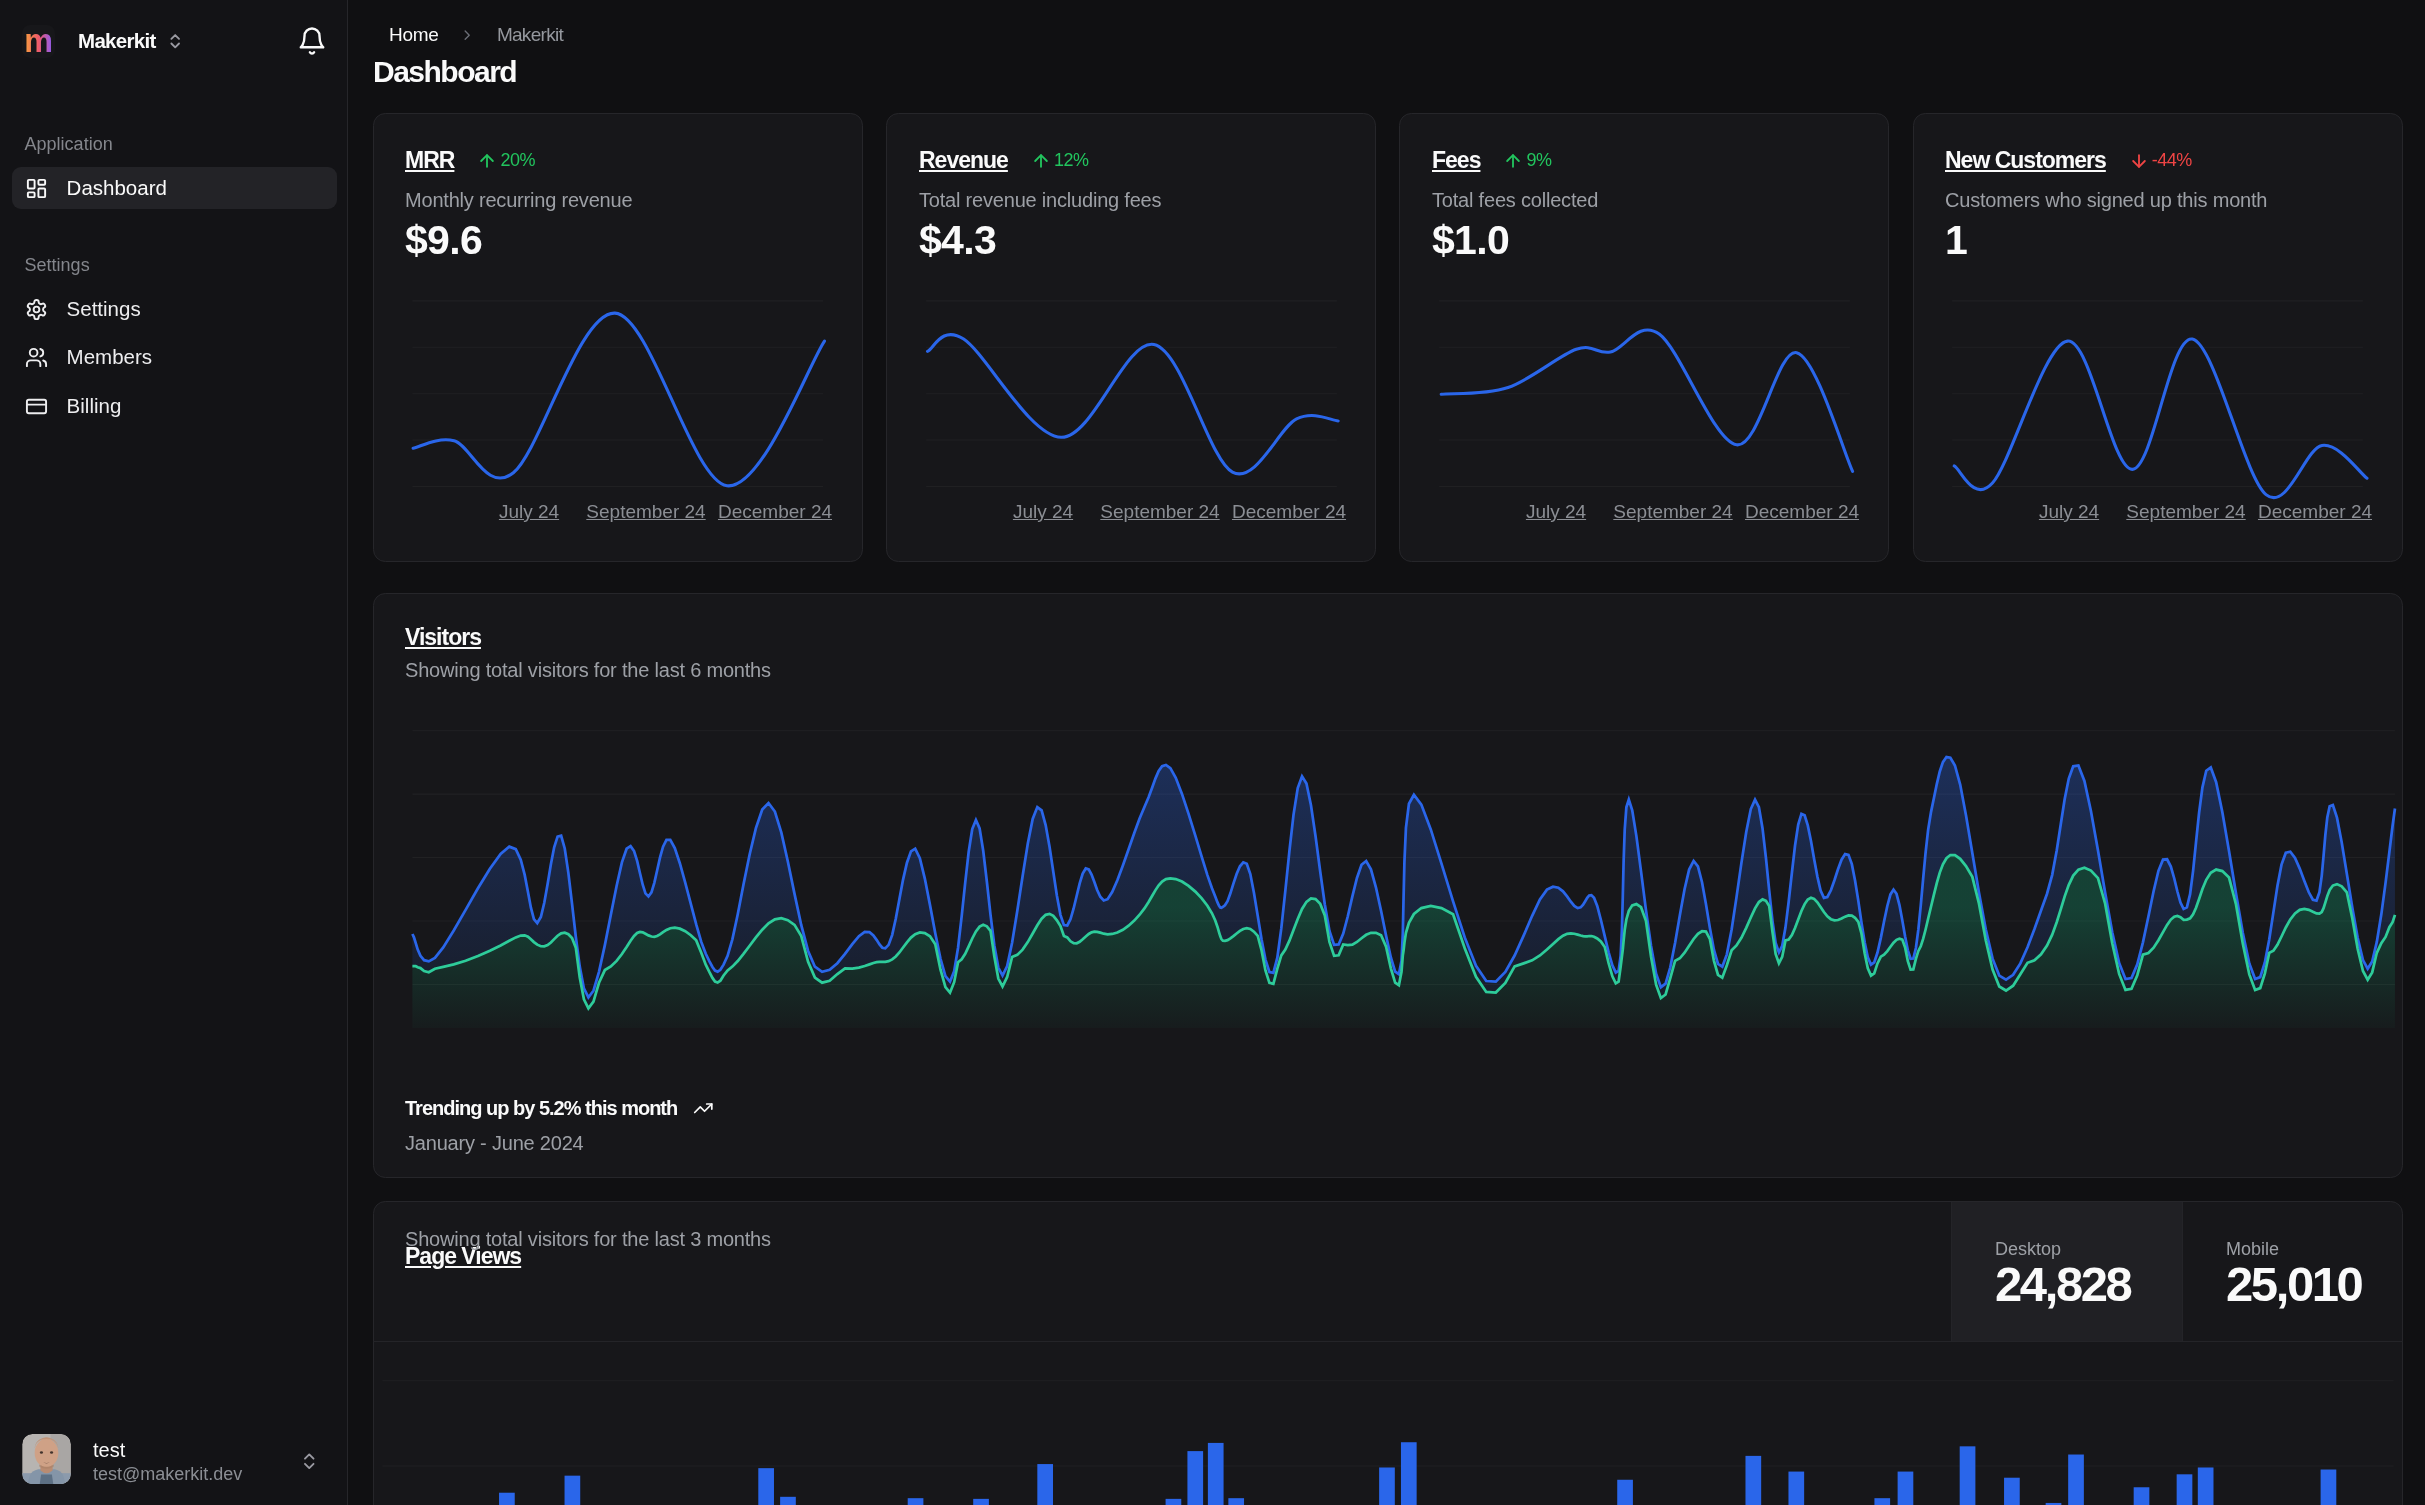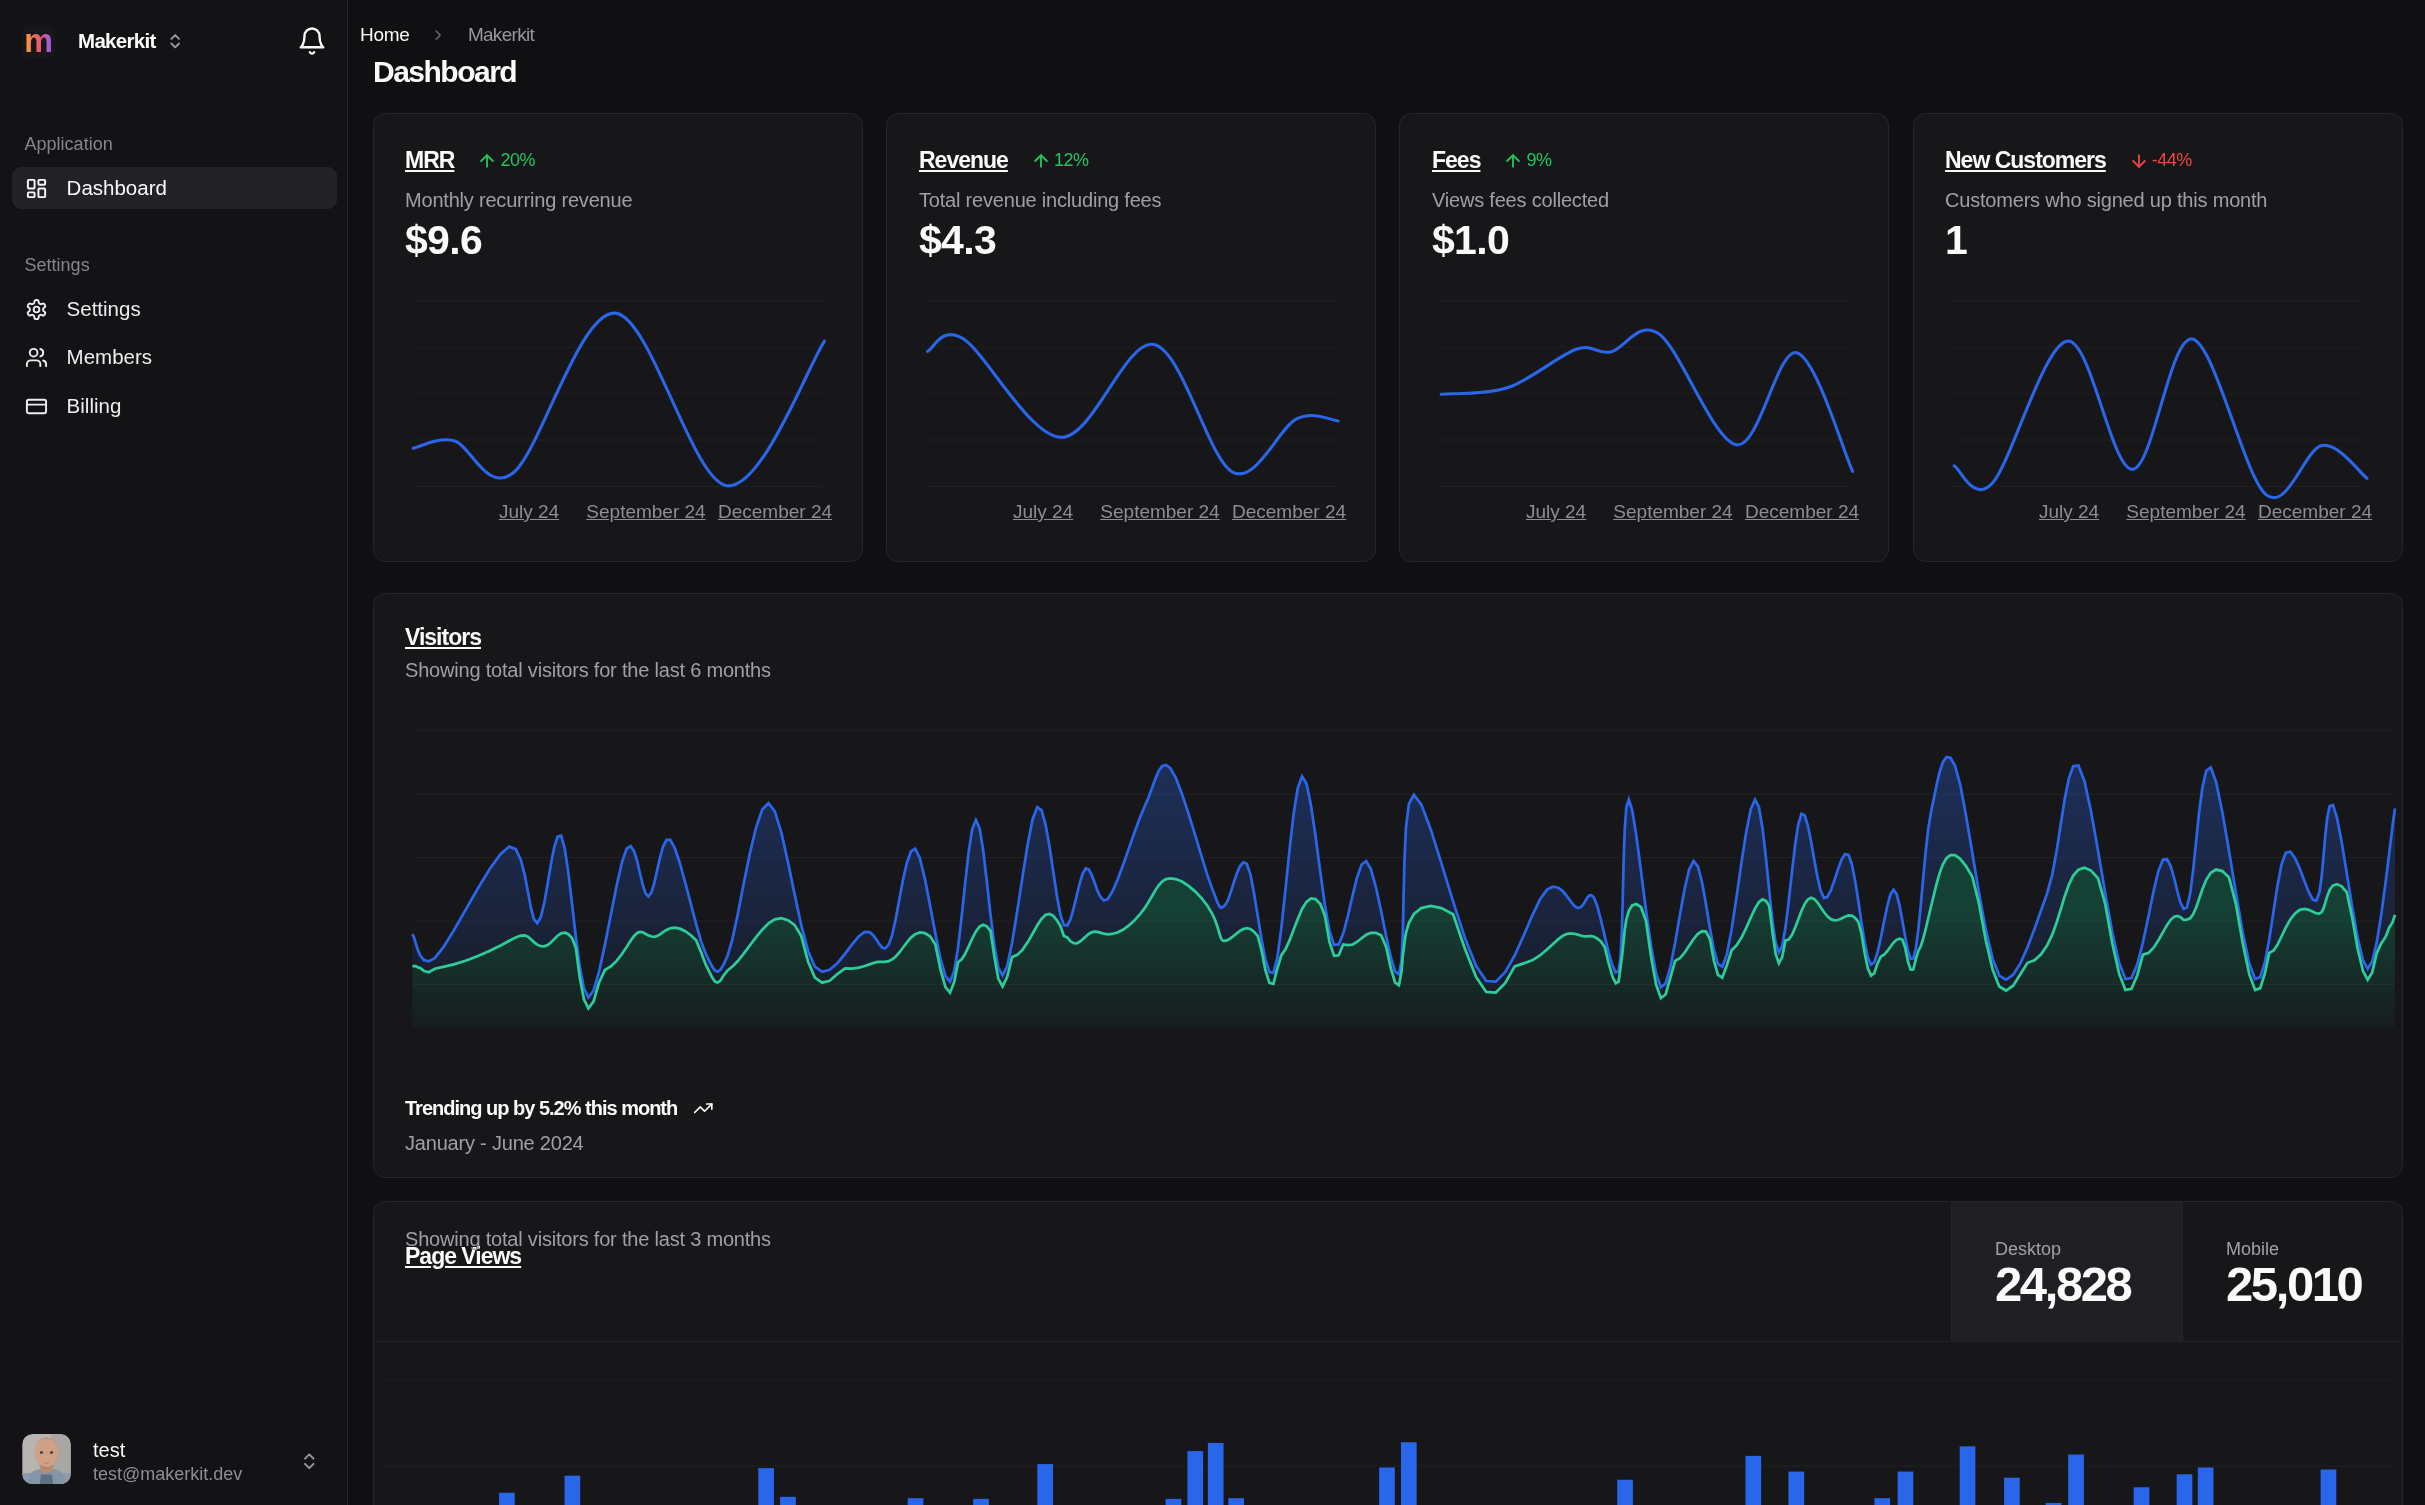--- a/index.html
+++ b/index.html
@@ -93,21 +93,21 @@
 <path d="M31 41 Q36 44.5 41 41 Q39 43.5 36 43.5 Q33 43.5 31 41 Z" fill="#7d5f4e"></path>
 <path d="M25 45 Q36 52 47 45 L47 48 Q36 55 25 48 Z" fill="#a97f66" opacity="0.55"></path>
 </g>
     </svg></div>
 <div class="abs" style="left:93px;top:1440px;font-size:20px;color:#fafafa">test</div>
 <div class="abs" style="left:93px;top:1465px;font-size:18px;color:#8b8e94">test@makerkit.dev</div>
 <div class="abs" style="left:299px;top:1451px"><svg width="20.5" height="20.5" viewBox="0 0 24 24" fill="none" stroke="#9a9aa2" stroke-width="2.2" stroke-linecap="round" stroke-linejoin="round">
       <path d="m7 15 5 5 5-5"></path>
       <path d="m7 9 5-5 5 5"></path>
     </svg></div>
-<div class="hrow" style="left:360px;top:24.6px;height:20.5px;gap:21px">
+<div class="hrow" style="left:389px;top:24.6px;height:20.5px;gap:21px">
   <span style="font-size:19px;color:#fafafa;letter-spacing:-0.3px">Home</span>
     <svg width="16.4" height="16.4" viewBox="0 0 24 24" fill="none" stroke="#6b6e76" stroke-width="2" stroke-linecap="round" stroke-linejoin="round">
       <path d="m9 18 6-6-6-6"></path>
     </svg>
     <span style="font-size:19px;color:#95989e;letter-spacing:-0.7px">Makerkit</span>
 </div>
 <div class="abs" style="left:373px;top:57px;font-size:30px;font-weight:700;color:#fafafa;letter-spacing:-1.5px">Dashboard</div>
 <div class="card" style="left:373px;top:113px;width:490px;height:449px"></div>
 <div class="crow" style="left:405px;top:147px">
     <span class="ctitle">MRR</span>
@@ -144,21 +144,21 @@
 <div class="crow" style="left:1432px;top:147px">
     <span class="ctitle">Fees</span>
     <span class="pct" style="color:#22c55e">
       <svg width="20" height="20" viewBox="0 0 24 24" fill="none" stroke="#22c55e" stroke-width="2.2" stroke-linecap="round" stroke-linejoin="round">
         <path d="m5 12 7-7 7 7"></path>
         <path d="M12 19V5"></path>
       </svg>
       <span>9%</span>
     </span>
   </div>
-<div class="abs sub" style="left:1432px;top:190px">Views fees collected</div>
+<div class="abs sub" style="left:1432px;top:190px">Total fees collected</div>
 <div class="abs val" style="left:1432px;top:220px">$1.0</div>
 <span class="abs axl" style="left:1556px;top:502px">July 24</span>
 <span class="abs axl" style="left:1673px;top:502px">September 24</span>
 <span class="abs axl" style="left:1802px;top:502px">December 24</span>
 <div class="card" style="left:1913px;top:113px;width:490px;height:449px"></div>
 <div class="crow" style="left:1945px;top:147px">
     <span class="ctitle">New Customers</span>
     <span class="pct" style="color:#ef4444">
       <svg width="20" height="20" viewBox="0 0 24 24" fill="none" stroke="#ef4444" stroke-width="2.2" stroke-linecap="round" stroke-linejoin="round">
         <path d="M12 5v14"></path>

